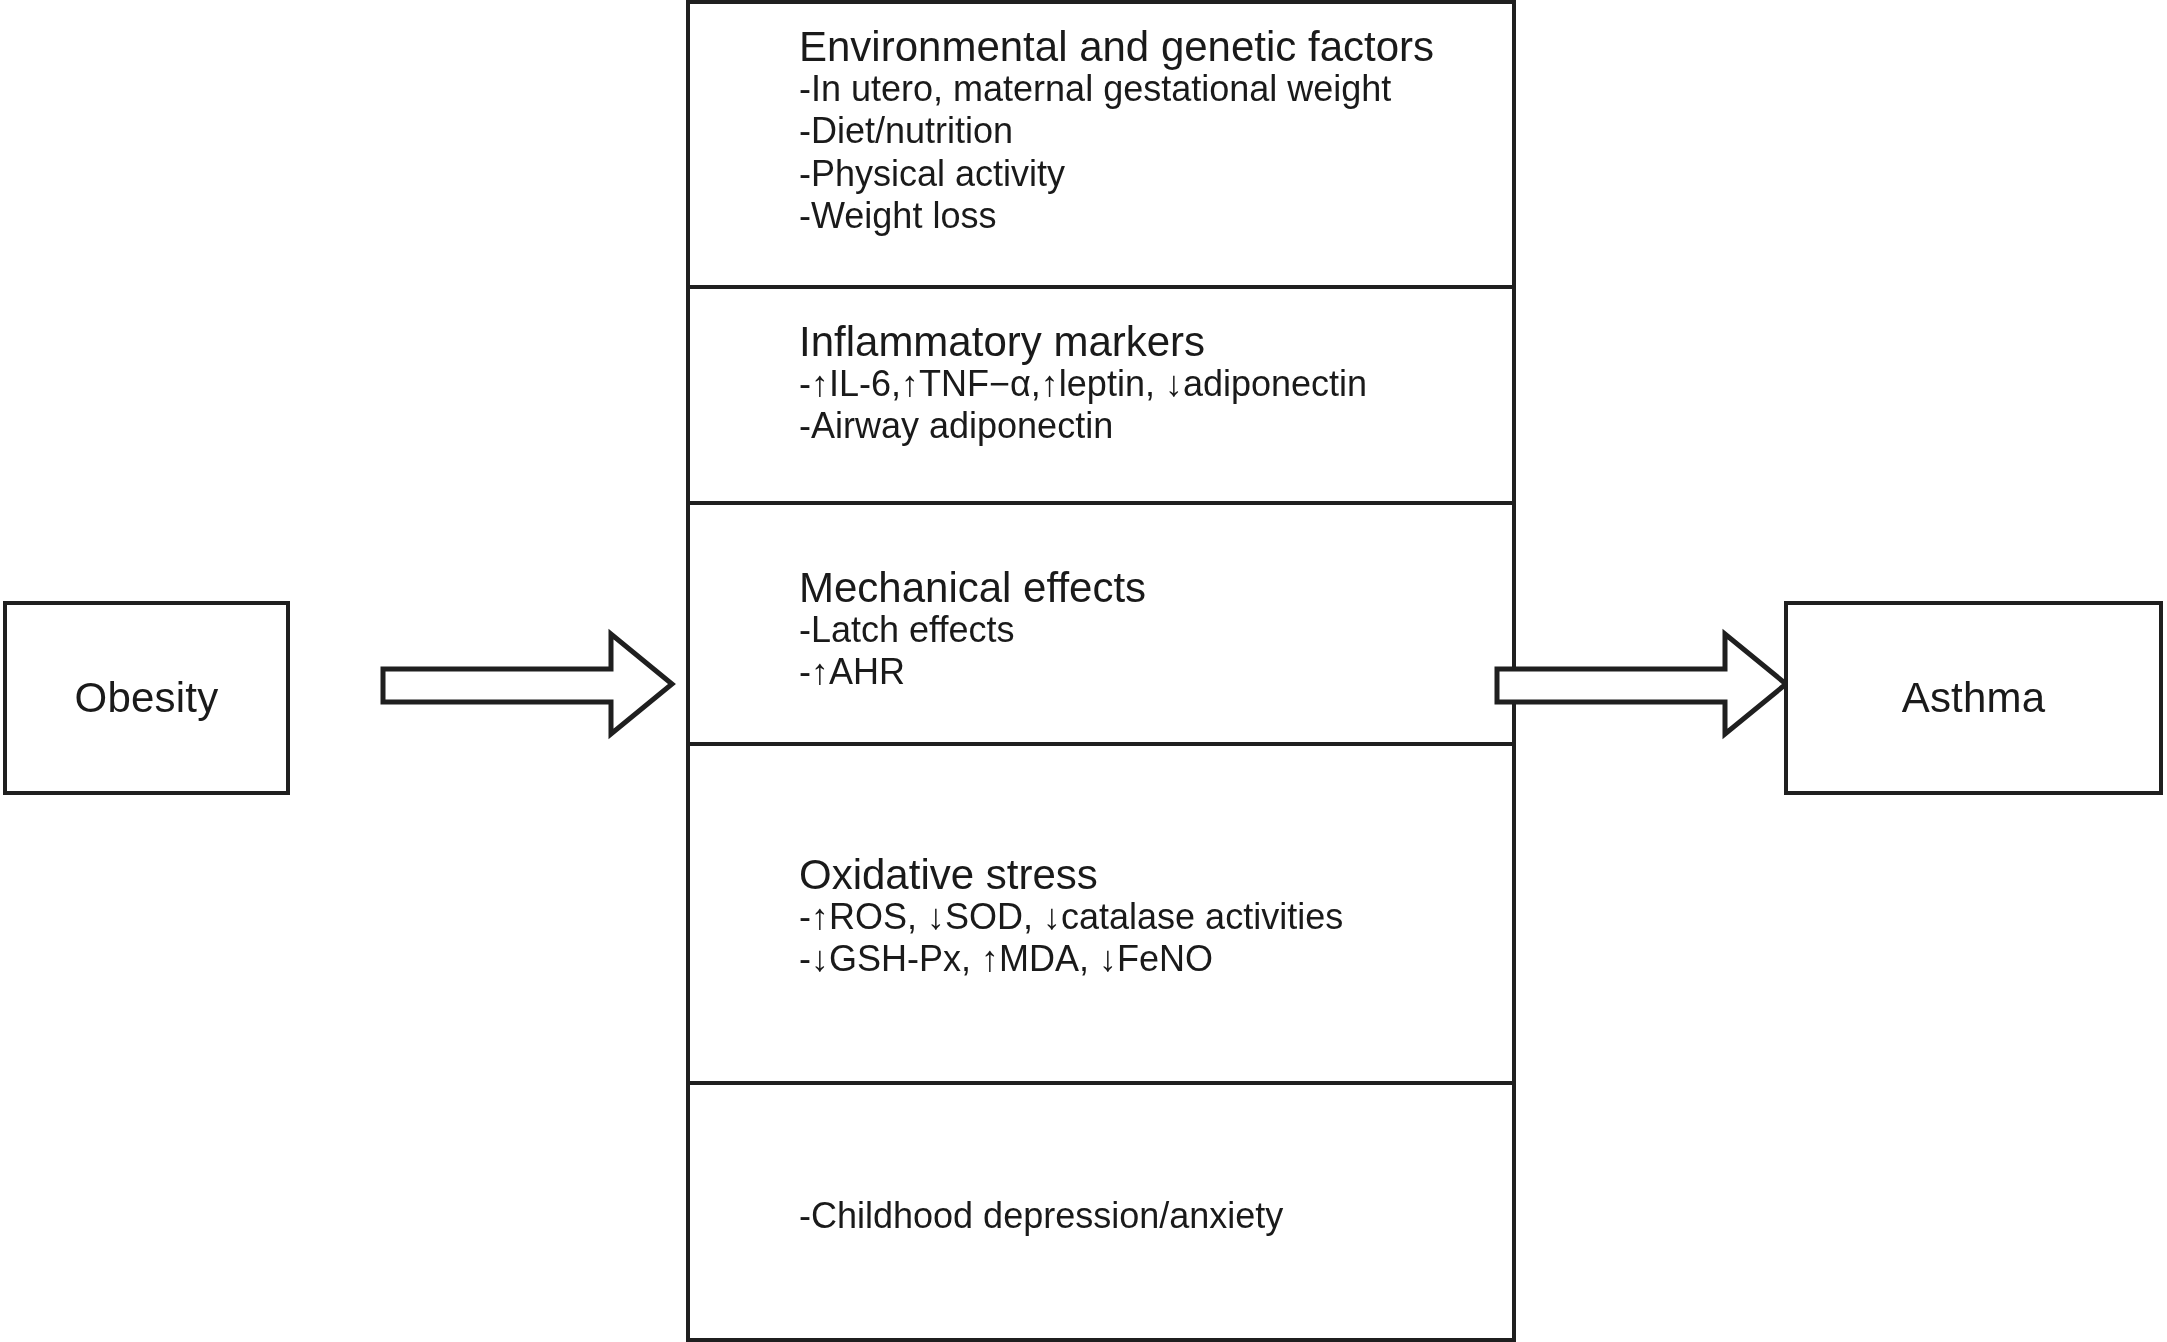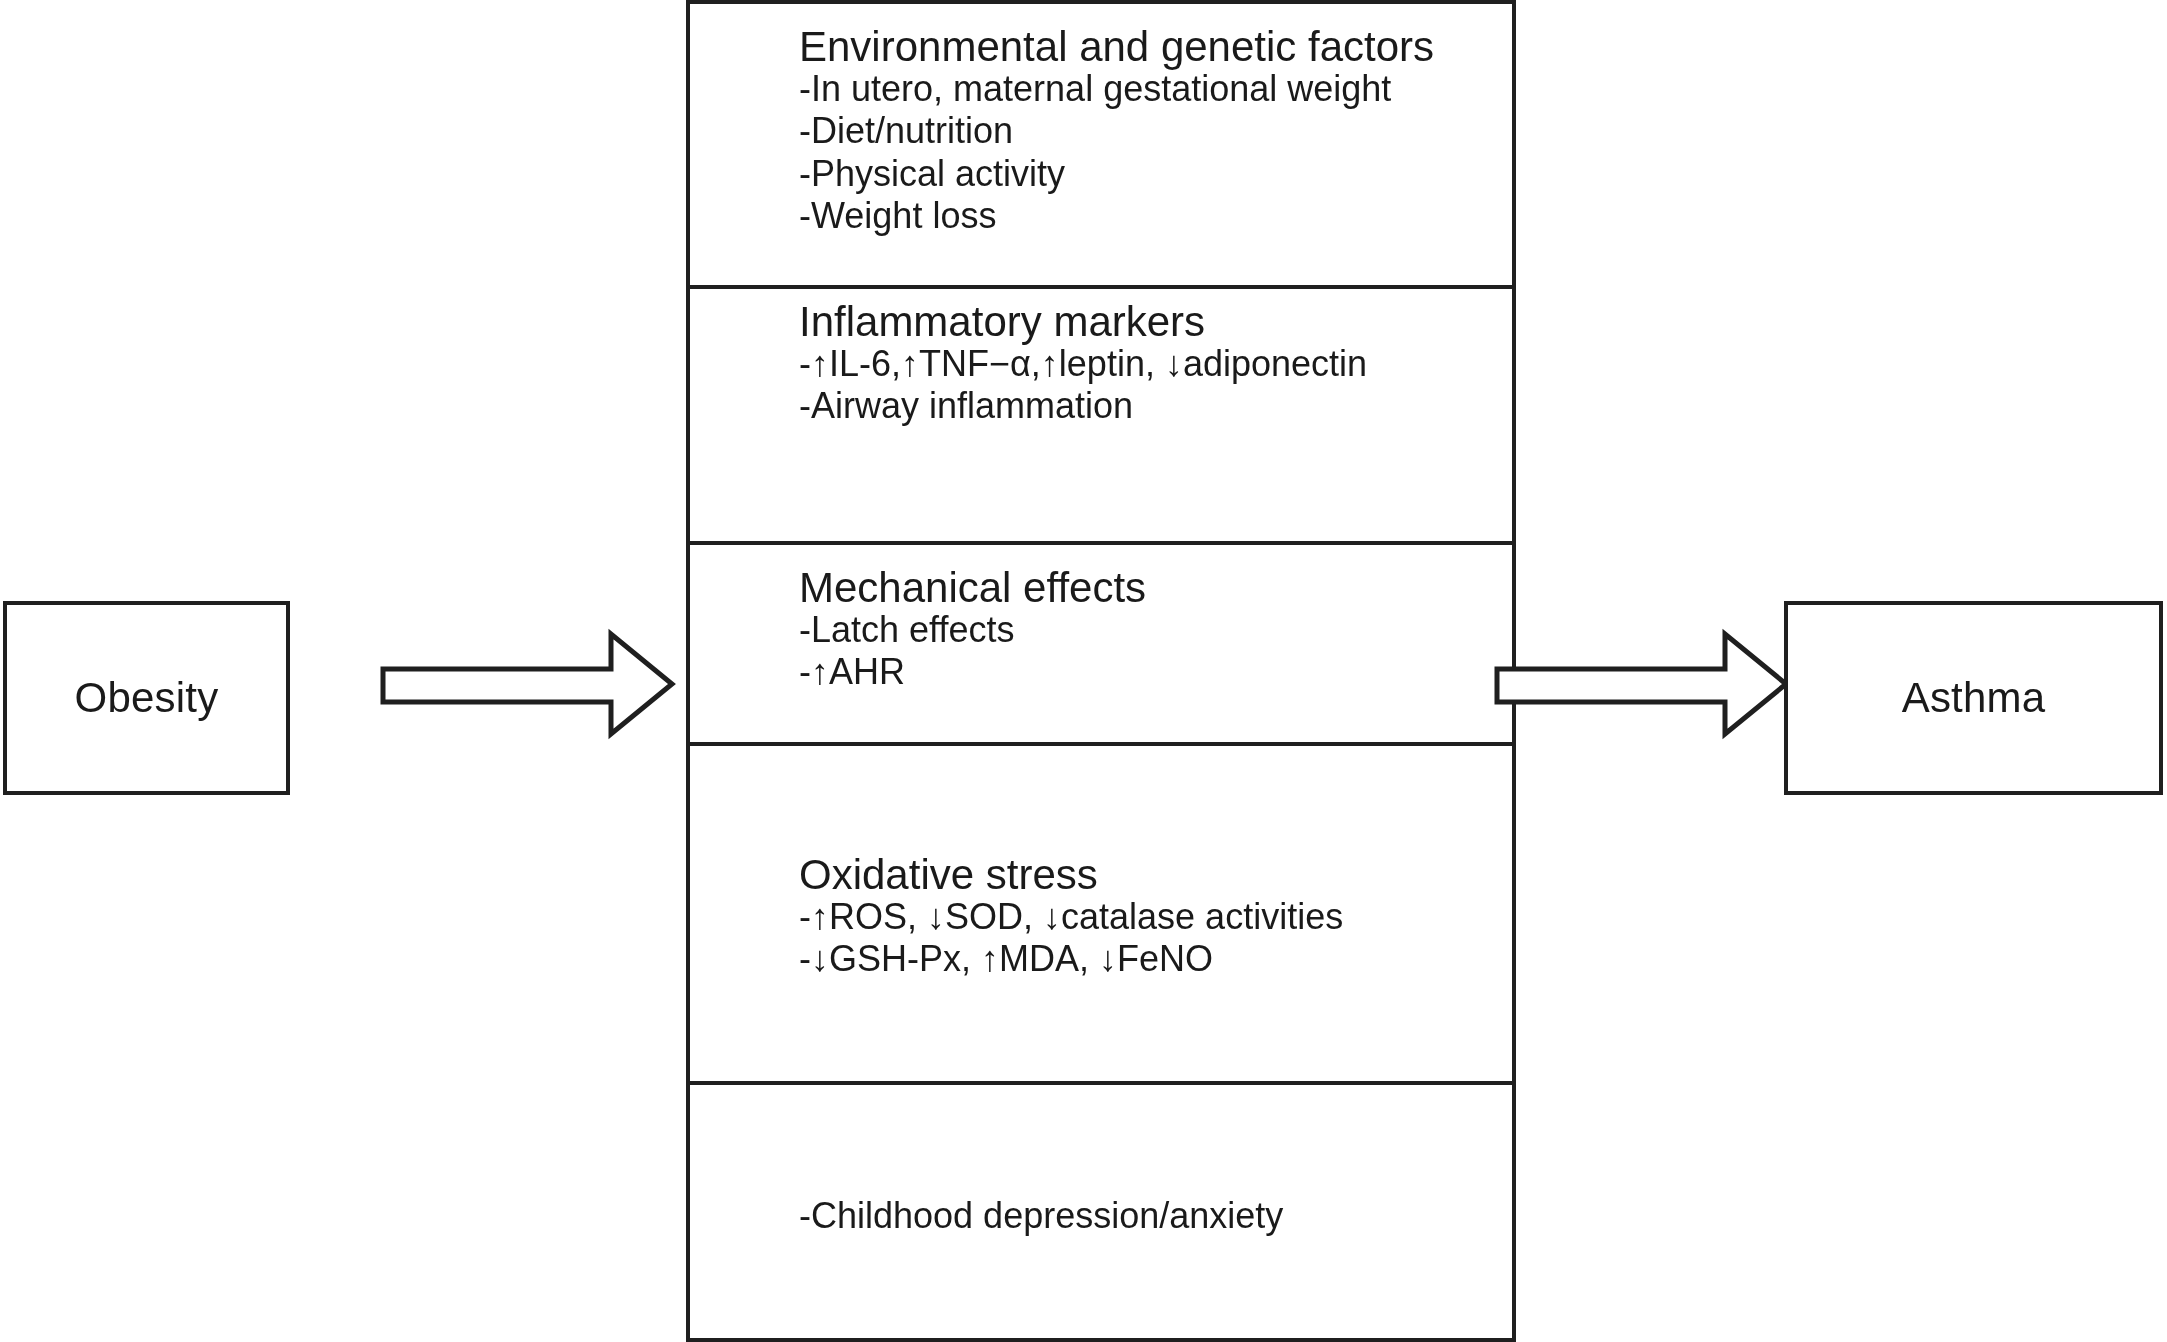--- a/index.html
+++ b/index.html
@@ -116,25 +116,25 @@
     <section class="panel-section" style="top:0px; height:285px; padding-top:22px;">
       <h3 class="section-heading">Environmental and genetic factors</h3>
       <ul class="section-list">
         <li>-In utero, maternal gestational weight</li>
         <li>-Diet/nutrition</li>
         <li>-Physical activity</li>
         <li>-Weight loss</li>
       </ul>
     </section>
 
-    <section class="panel-section" style="top:285px; height:256px; padding-top:12px;">
+    <section class="panel-section" style="top:285px; height:216px; padding-top:32px;">
       <h3 class="section-heading">Inflammatory markers</h3>
       <ul class="section-list">
         <li>-↑IL-6,↑TNF−α,↑leptin, ↓adiponectin</li>
-        <li>-Airway inflammation</li>
+        <li>-Airway adiponectin</li>
       </ul>
     </section>
 
     <section class="panel-section" style="top:541px; height:201px; padding-top:22px;">
       <h3 class="section-heading">Mechanical effects</h3>
       <ul class="section-list">
         <li>-Latch effects</li>
         <li>-↑AHR</li>
       </ul>
     </section>

